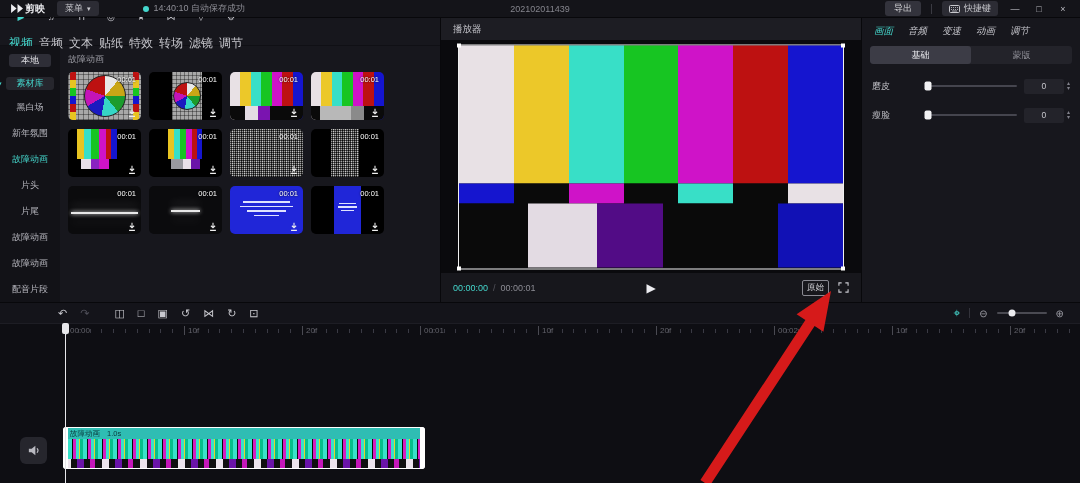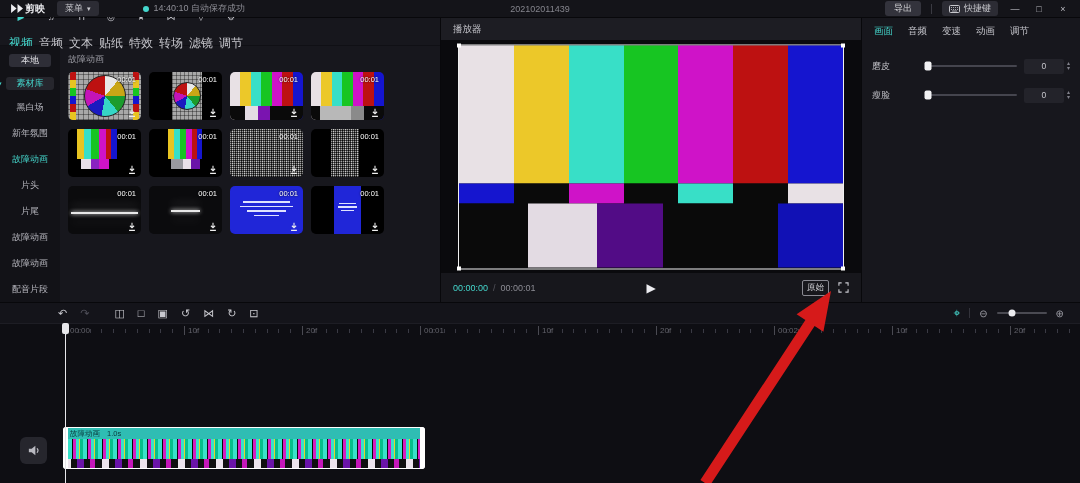--- a/index.html
+++ b/index.html
@@ -98,21 +98,21 @@
   .c-tl{left:-2px;top:-2px;} .c-tr{right:-2px;top:-2px;} .c-bl{left:-2px;bottom:-2px;} .c-br{right:-2px;bottom:-2px;}
   .player-controls{position:absolute;bottom:0;height:29px;left:0;right:0;display:flex;align-items:center;padding:0 12px;background:#17171c;}
   .time-cur{color:#45d7cd;font-size:9px;}
   .time-sep{color:#55555d;font-size:9px;margin:0 5px;}
   .time-total{color:#8c8c94;font-size:9px;}
   .play-btn{position:absolute;left:50%;top:50%;transform:translate(-50%,-50%);color:#ececf0;font-size:12px;}
   .pc-right{margin-left:auto;display:flex;align-items:center;gap:9px;}
   .quality-btn{border:1px solid #8a8a92;border-radius:2px;color:#d6d6da;font-size:8.5px;padding:1px 4px;}
   
   .props-tabs{height:26px;display:flex;gap:15px;padding:0 12px;align-items:center;font-size:9.5px;}
-  .ptab{color:#c3c3c9;} .ptab.active{color:#45d7cd;}
+  .ptab{color:#c3c3c9;font-style:italic;} .ptab.active{color:#45d7cd;}
   .subtabs{margin:2px 8px 0;height:18px;display:flex;background:#23232a;border-radius:3px;overflow:hidden;font-size:9px;}
   .subtab{flex:1;display:flex;align-items:center;justify-content:center;color:#8e8e96;}
   .subtab.active{background:#3c3c46;color:#ececf0;border-radius:3px;}
   .sliders{padding:14px 10px 0;display:flex;flex-direction:column;gap:13px;}
   .srow{display:flex;align-items:center;height:16px;gap:7px;}
   .slabel{width:46px;font-size:9px;color:#c0c0c6;white-space:nowrap;}
   .strack{flex:1;position:relative;height:2px;background:#45454e;border-radius:1px;}
   .shandle{position:absolute;top:50%;transform:translate(-50%,-50%);width:7px;height:9px;background:#f2f2f4;border-radius:2px;}
   .svalwrap{display:flex;align-items:center;}
   .sval{width:40px;height:15px;background:#23232a;border-radius:2px;color:#c8c8ce;font-size:8.5px;
@@ -392,20 +392,24 @@
   </section>
 
   <section class="props-panel">
     <nav class="props-tabs" id="propsTabs">
         <span class="ptab active">画面</span>
         <span class="ptab">音频</span>
         <span class="ptab">变速</span>
         <span class="ptab">动画</span>
         <span class="ptab">调节</span>
       </nav>
+    <div class="subtabs" id="subTabs">
+        <span class="subtab active">基础</span>
+        <span class="subtab">蒙版</span>
+      </div>
     <div class="sliders" id="sliders">
         <div class="srow">
           <span class="slabel">磨皮</span>
           <div class="strack">
             <span class="shandle" style="left: 3%;"></span>
           </div>
           <div class="svalwrap">
             <span class="sval">0</span>
             <span class="stepper">
               <span>▴</span>

